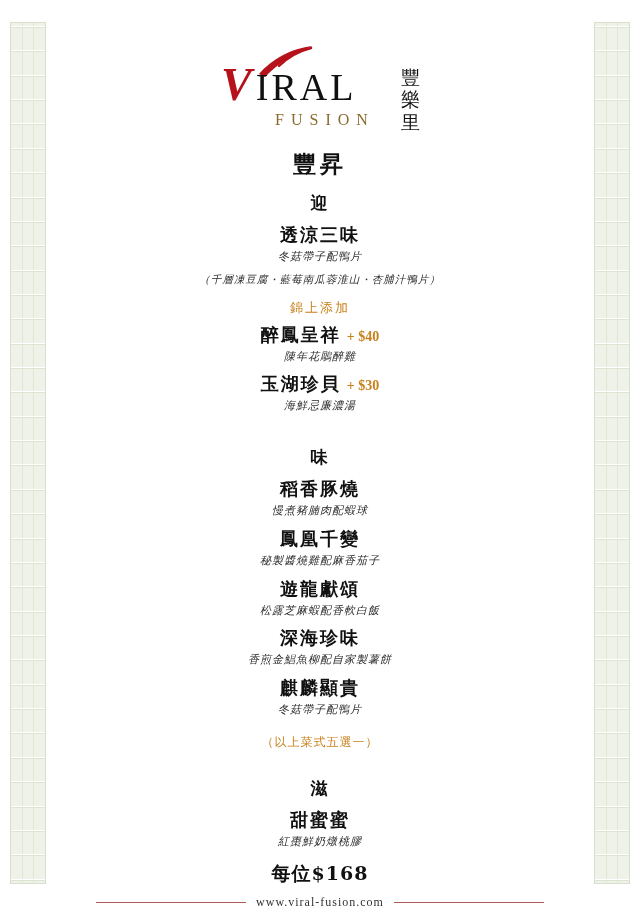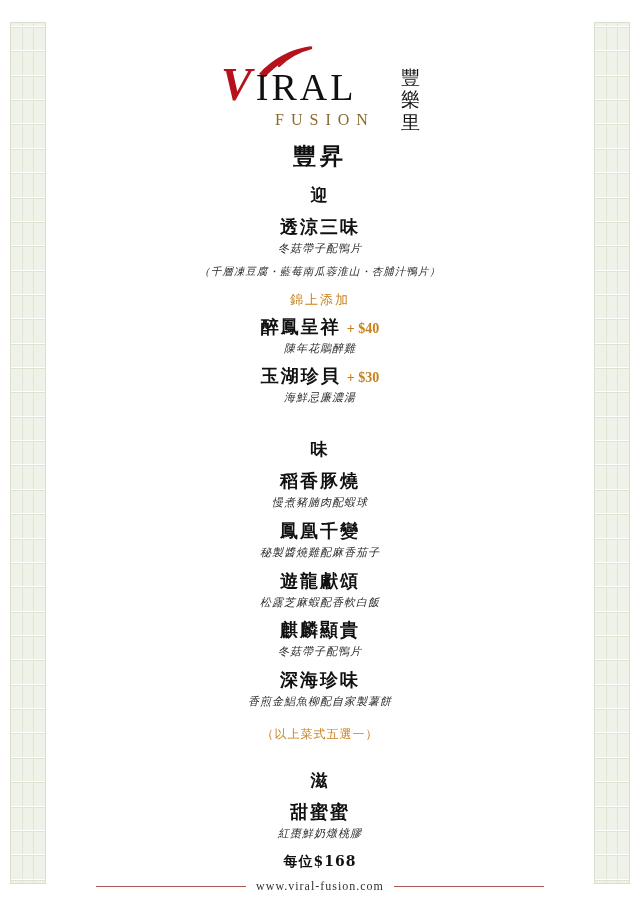--- a/index.html
+++ b/index.html
@@ -121,21 +121,21 @@
     padding-top: 4px;
     letter-spacing: 1px;
   }
 
   .brand-cn {
     font-family: "DejaVu Serif", serif;
     font-size: 23px;
     font-weight: 700;
     letter-spacing: 4px;
     color: #111;
-    margin-top: 8px;
+    margin-top: 16px;
     margin-bottom: 12px;
   }
 
   
   .section-head {
     font-family: "DejaVu Serif", serif;
     font-size: 17px;
     font-weight: 700;
     color: #111;
     margin: 10px 0 6px;
@@ -188,21 +188,21 @@
     color: #c8811d;
     letter-spacing: 1px;
     margin: 14px 0 6px;
   }
 
   .spacer-lg { height: 16px; }
   .spacer-md { height: 10px; }
 
   .price-total {
     font-family: "DejaVu Serif", serif;
-    font-size: 14px;
+    font-size: 19px;
     font-weight: 700;
     color: #111;
     letter-spacing: 1px;
     margin-top: 10px;
   }
   .rule {
     flex: 1;
     height: 1px;
     background: #9b2c2c;
     opacity: .75;
@@ -367,26 +367,26 @@
     </div>
     <div class="dish">
       <div class="dish-name">鳳凰千變</div>
       <div class="dish-desc">秘製醬燒雞配麻香茄子</div>
     </div>
     <div class="dish">
       <div class="dish-name">遊龍獻頌</div>
       <div class="dish-desc">松露芝麻蝦配香軟白飯</div>
     </div>
     <div class="dish">
+      <div class="dish-name">深海珍味</div>
+      <div class="dish-desc">香煎金鯧魚柳配自家製薯餅</div>
+    </div>
+    <div class="dish">
       <div class="dish-name">麒麟顯貴</div>
       <div class="dish-desc">冬菇帶子配鴨片</div>
-    </div>
-    <div class="dish">
-      <div class="dish-name">深海珍味</div>
-      <div class="dish-desc">香煎金鯧魚柳配自家製薯餅</div>
     </div>
 
     <div class="choose-note">（以上菜式五選一）</div>
 
     <div class="spacer-md"></div>
 
     <div class="section-head">滋</div>
 
     <div class="dish">
       <div class="dish-name">甜蜜蜜</div>

